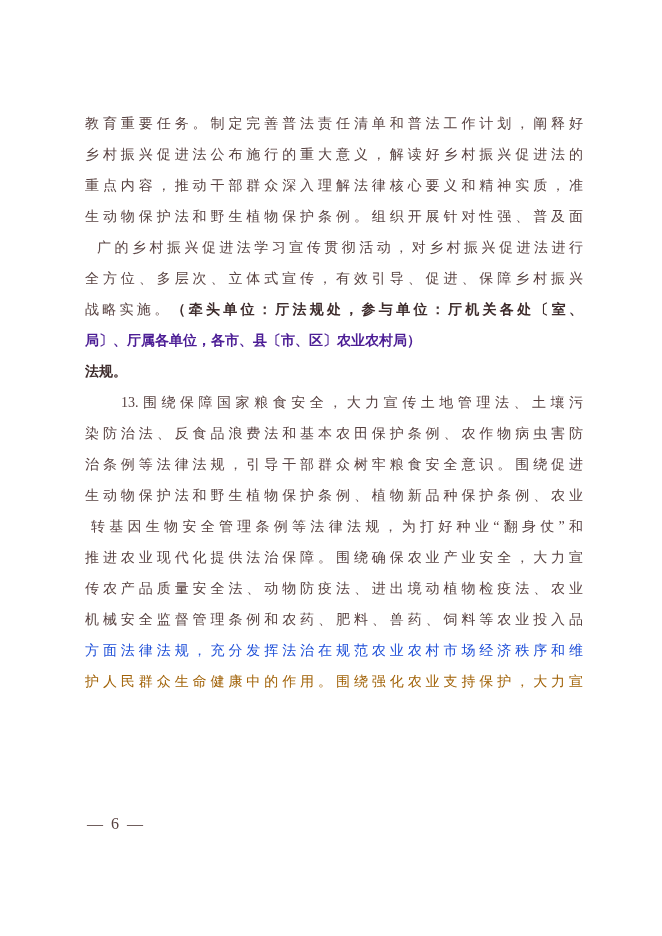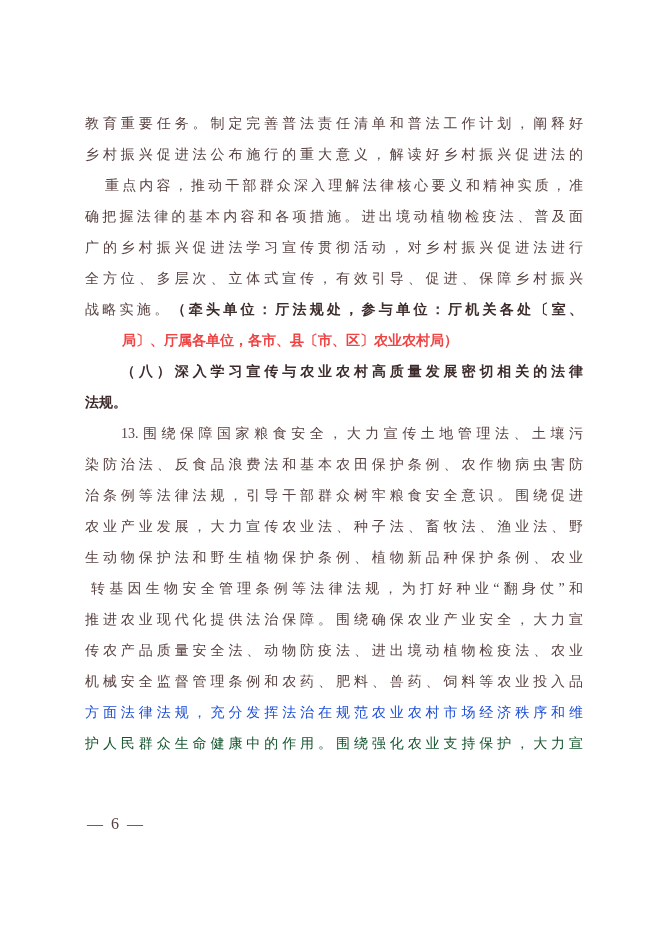--- a/index.html
+++ b/index.html
@@ -59,34 +59,32 @@
     letter-spacing: 2px;
   }
 </style>
 </head>
 <body style="background: rgb(255, 255, 255);">
 
 <div class="page">
   <div class="doc-body" id="doc-body">
       <div class="line"><span class="seg" style="color: rgb(88, 66, 65);">教育重要任务。制定完善普法责任清单和普法工作计划，阐释好</span></div>
       <div class="line"><span class="seg" style="color: rgb(88, 66, 65);">乡村振兴促进法公布施行的重大意义，解读好乡村振兴促进法的</span></div>
-      <div class="line"><span class="seg" style="color: rgb(88, 66, 65); margin-left: 20px;">重点内容，推动干部群众深入理解法律核心要义和精神实质，准</span></div>
-      <div class="line"><span class="seg" style="color: rgb(88, 66, 65);">确把握法律的基本内容和各项措施。进出境动植物检疫法、普及面</span></div>
-      <div class="line"><span class="seg" style="color: rgb(88, 66, 65);">广的乡村振兴促进法学习宣传贯彻活动，对乡村振兴促进法进行</span></div>
+      <div class="line"><span class="seg" style="color: rgb(88, 66, 65);">重点内容，推动干部群众深入理解法律核心要义和精神实质，准</span></div>
+      <div class="line"><span class="seg" style="color: rgb(88, 66, 65);">生动物保护法和野生植物保护条例。组织开展针对性强、普及面</span></div>
+      <div class="line"><span class="seg" style="color: rgb(88, 66, 65); margin-left: 12px;">广的乡村振兴促进法学习宣传贯彻活动，对乡村振兴促进法进行</span></div>
       <div class="line"><span class="seg" style="color: rgb(88, 66, 65);">全方位、多层次、立体式宣传，有效引导、促进、保障乡村振兴</span></div>
       <div class="line"><span class="seg" style="color: rgb(88, 66, 65);">战略实施。</span><span class="seg bold" style="color: rgb(62, 44, 44);">（牵头单位：厅法规处，参与单位：厅机关各处〔室、</span></div>
-      <div class="line last"><span class="seg bold" style="color: #ef4444; margin-left: 37px;">局〕、厅属各单位，各市、县〔市、区〕农业农村局）</span></div>
-      <div class="line indent"><span class="seg bold" style="color: rgb(62, 44, 44);">（八）深入学习宣传与农业农村高质量发展密切相关的法律</span></div>
+      <div class="line last"><span class="seg bold" style="color: #4c1d95;">局〕、厅属各单位，各市、县〔市、区〕农业农村局）</span></div>
       <div class="line last"><span class="seg bold" style="color: rgb(62, 44, 44);">法规。</span></div>
       <div class="line indent"><span class="seg" style="color: rgb(88, 66, 65);">13.围绕保障国家粮食安全，大力宣传土地管理法、土壤污</span></div>
       <div class="line"><span class="seg" style="color: rgb(88, 66, 65);">染防治法、反食品浪费法和基本农田保护条例、农作物病虫害防</span></div>
       <div class="line"><span class="seg" style="color: rgb(88, 66, 65);">治条例等法律法规，引导干部群众树牢粮食安全意识。围绕促进</span></div>
-      <div class="line"><span class="seg" style="color: rgb(88, 66, 65);">农业产业发展，大力宣传农业法、种子法、畜牧法、渔业法、野</span></div>
       <div class="line"><span class="seg" style="color: rgb(88, 66, 65);">生动物保护法和野生植物保护条例、植物新品种保护条例、农业</span></div>
       <div class="line"><span class="seg" style="color: rgb(88, 66, 65); margin-left: 6px;">转基因生物安全管理条例等法律法规，为打好种业“翻身仗”和</span></div>
       <div class="line"><span class="seg" style="color: rgb(88, 66, 65);">推进农业现代化提供法治保障。围绕确保农业产业安全，大力宣</span></div>
       <div class="line"><span class="seg" style="color: rgb(88, 66, 65);">传农产品质量安全法、动物防疫法、进出境动植物检疫法、农业</span></div>
       <div class="line"><span class="seg" style="color: rgb(88, 66, 65);">机械安全监督管理条例和农药、肥料、兽药、饲料等农业投入品</span></div>
       <div class="line"><span class="seg" style="color: #1d4ed8;">方面法律法规，充分发挥法治在规范农业农村市场经济秩序和维</span></div>
-      <div class="line"><span class="seg" style="color: #14532d;">护人民群众生命健康中的作用。围绕强化农业支持保护，大力宣</span></div>
+      <div class="line"><span class="seg" style="color: #a16207;">护人民群众生命健康中的作用。围绕强化农业支持保护，大力宣</span></div>
     </div>
   <div class="footer" style="color: rgb(88, 66, 65);">— 6 —</div>
 </div>
 
 </body></html>

